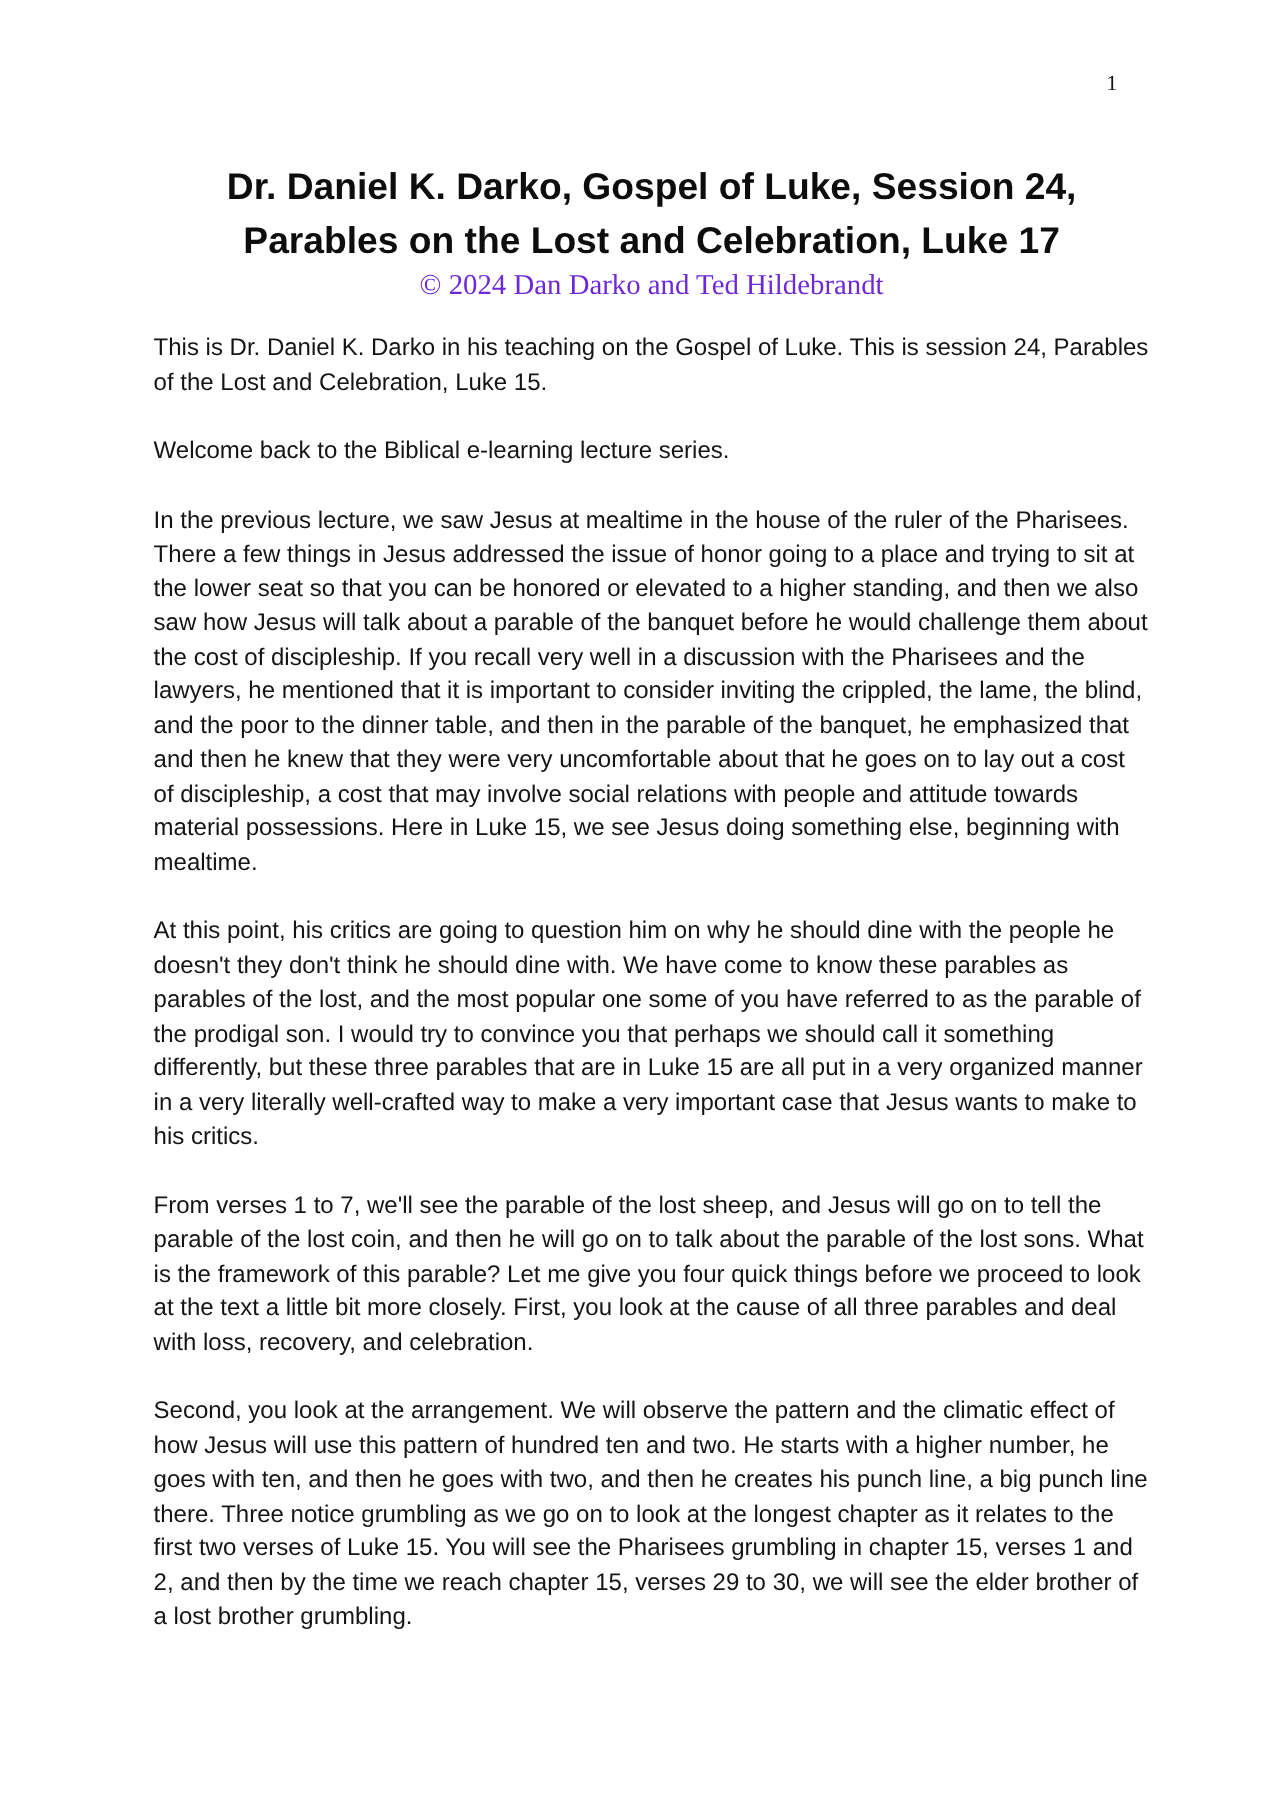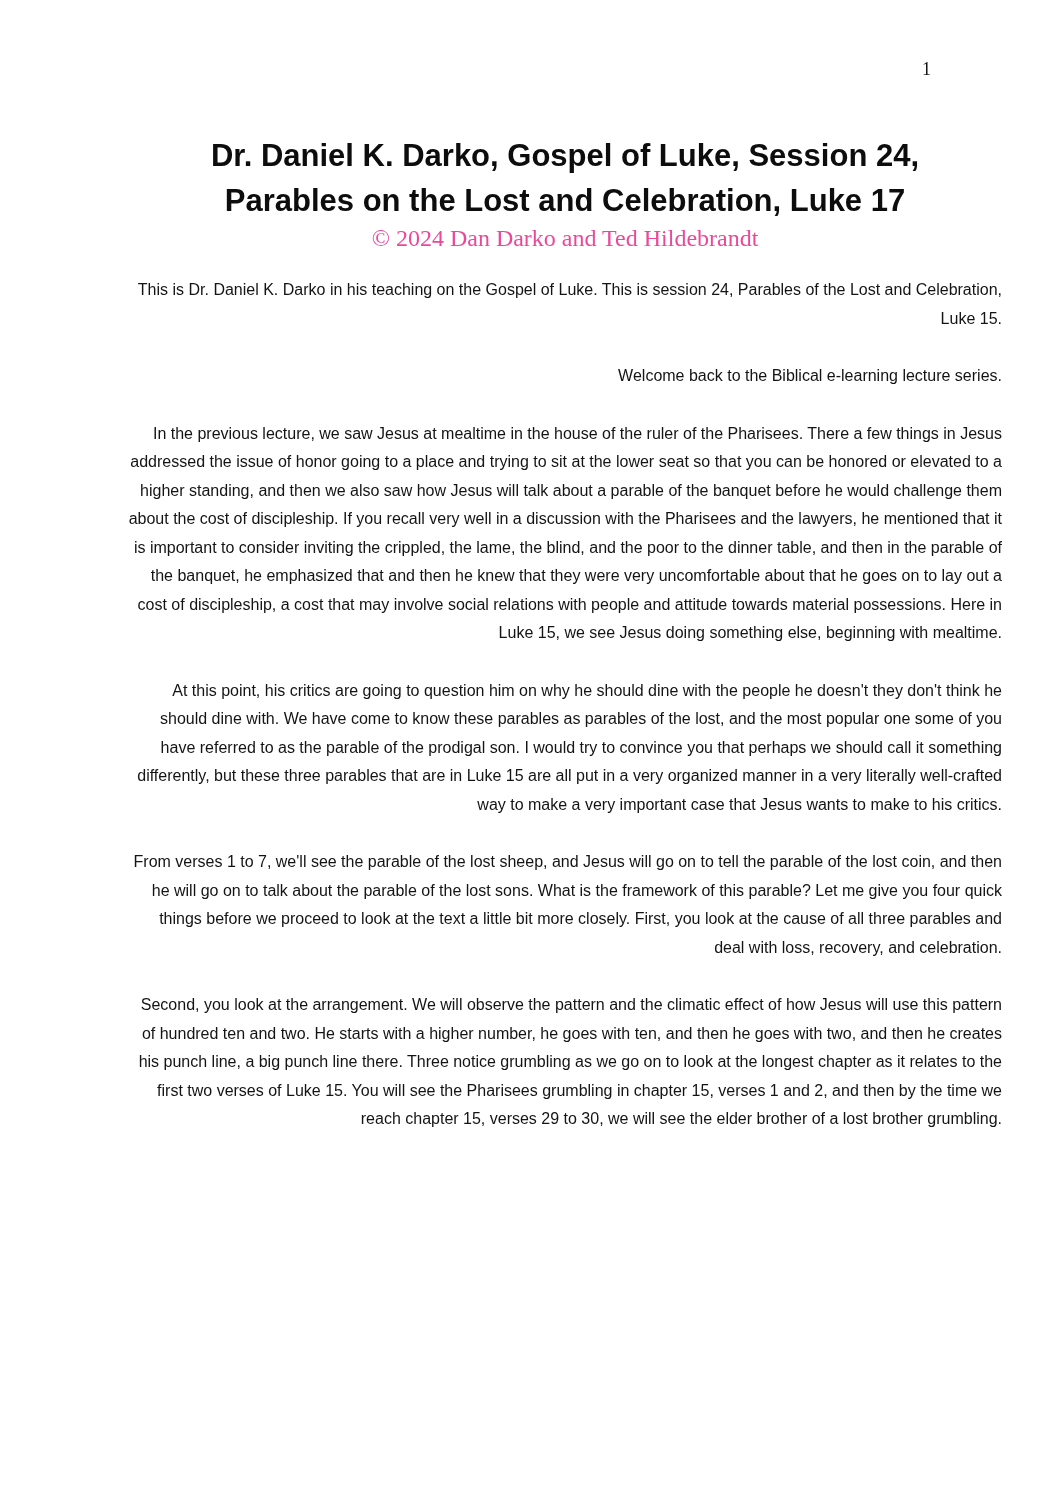--- a/index.html
+++ b/index.html
@@ -18,48 +18,48 @@
   .page-number {
     position: absolute;
     top: 58px;
     right: 127px;
     font-family: "Liberation Serif", serif;
     font-size: 18px;
     line-height: 22px;
     color: #141414;
   }
   .content {
-    padding: 133px 56px 0 128px;
+    padding: 133px 100px 0 128px;
   }
   .doc-title {
     font-family: "Liberation Sans", sans-serif;
     font-weight: 700;
     font-size: 31px;
     line-height: 45px;
     text-align: center;
     margin: 0;
     color: #0d0d0d;
   }
   .doc-title span {
     display: block;
   }
   .copyright {
     font-family: "Liberation Serif", serif;
     font-size: 24px;
     line-height: 30px;
     text-align: center;
     margin: 0 0 23px 0;
-    color: #ec4899;
+    color: #6d28d9;
   }
   .body-text p {
     font-family: "Liberation Sans", sans-serif;
-    font-size: 16px;
+    font-size: 20px;
     line-height: 28.5px;
     margin: 0 0 29px 0;
-    text-align: right;
+    text-align: left;
     color: #141414;
   }
 </style>
 </head>
 <body>
 
 <div class="page">
 
   <div class="page-number">1</div>
 

